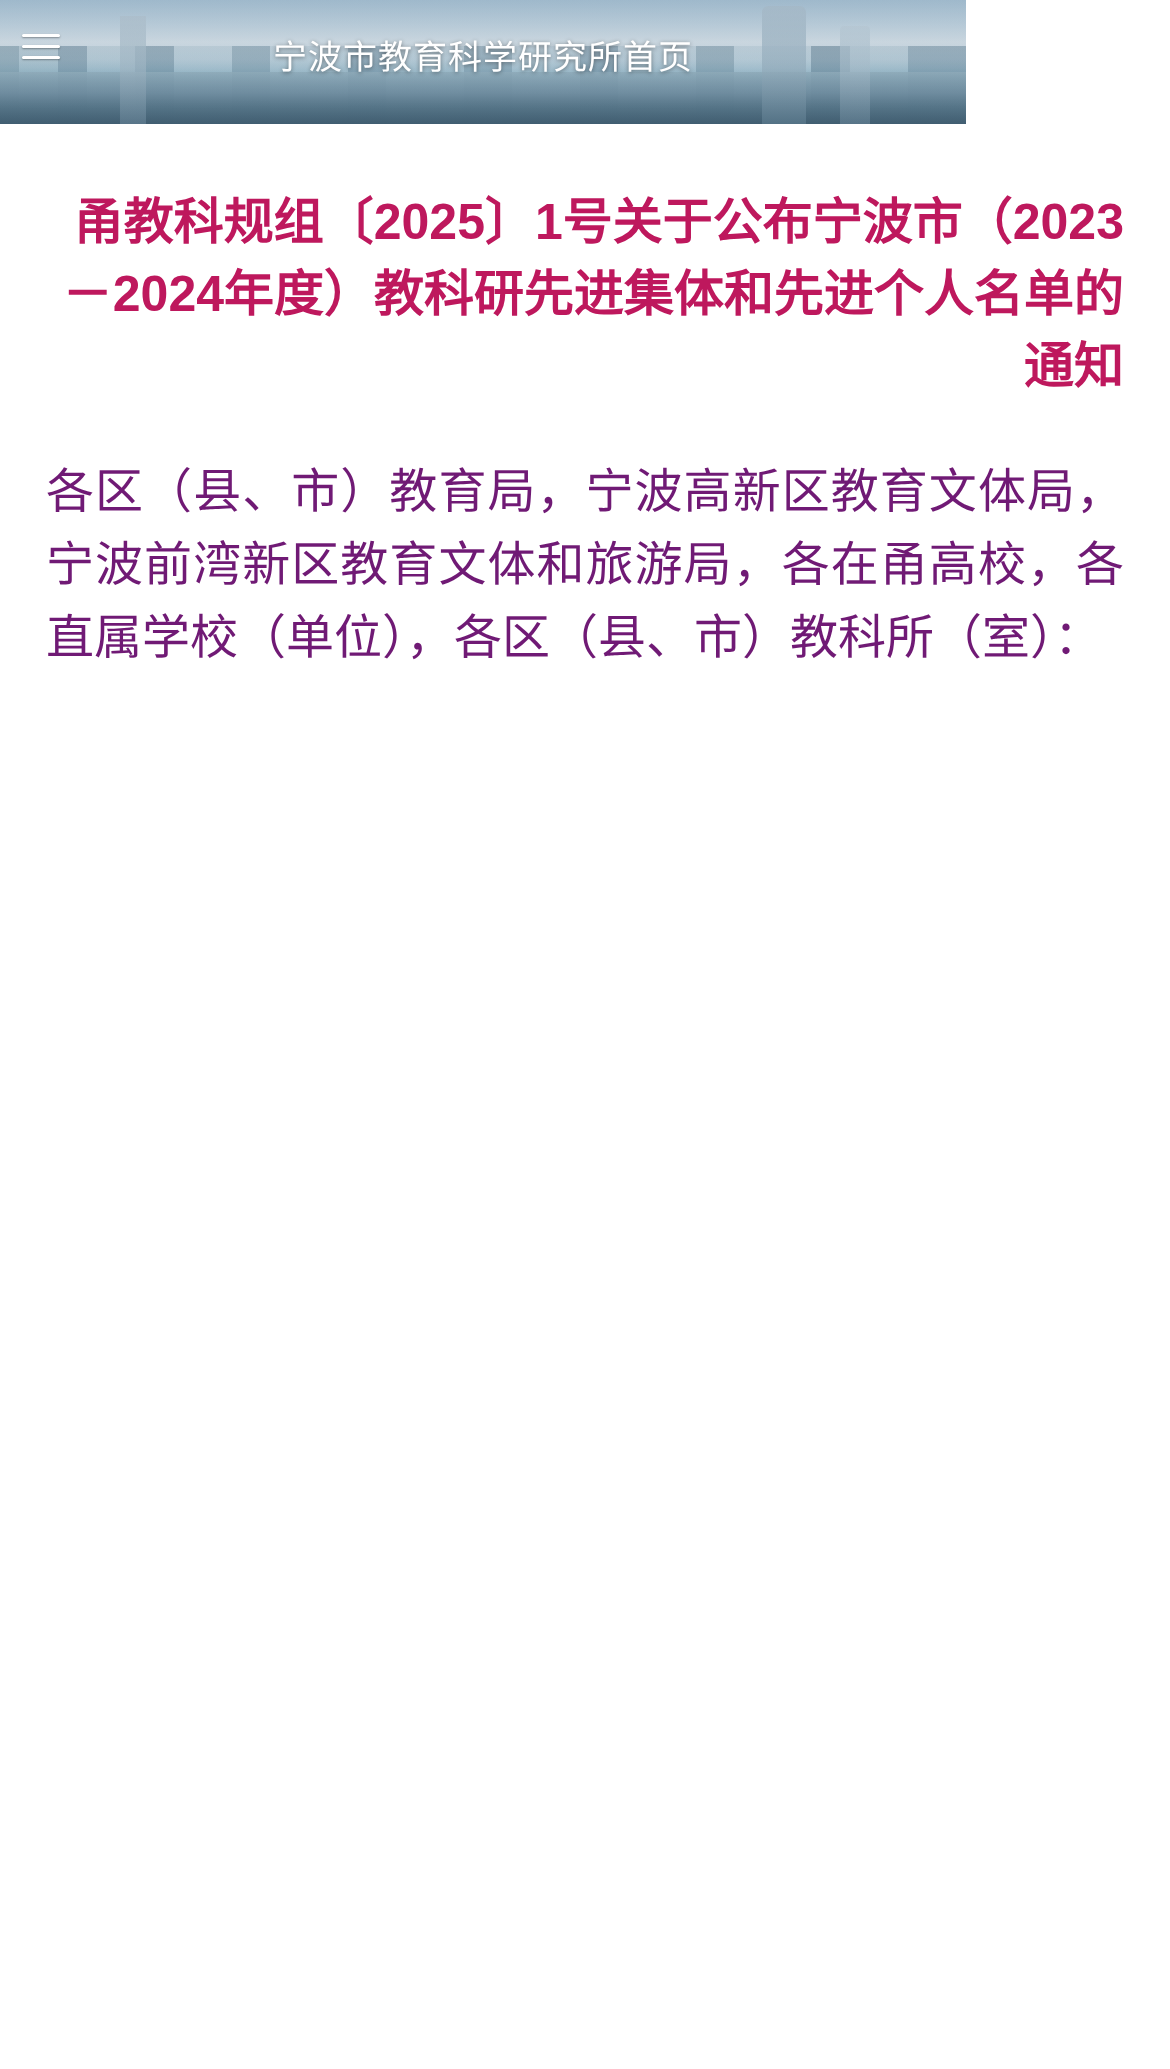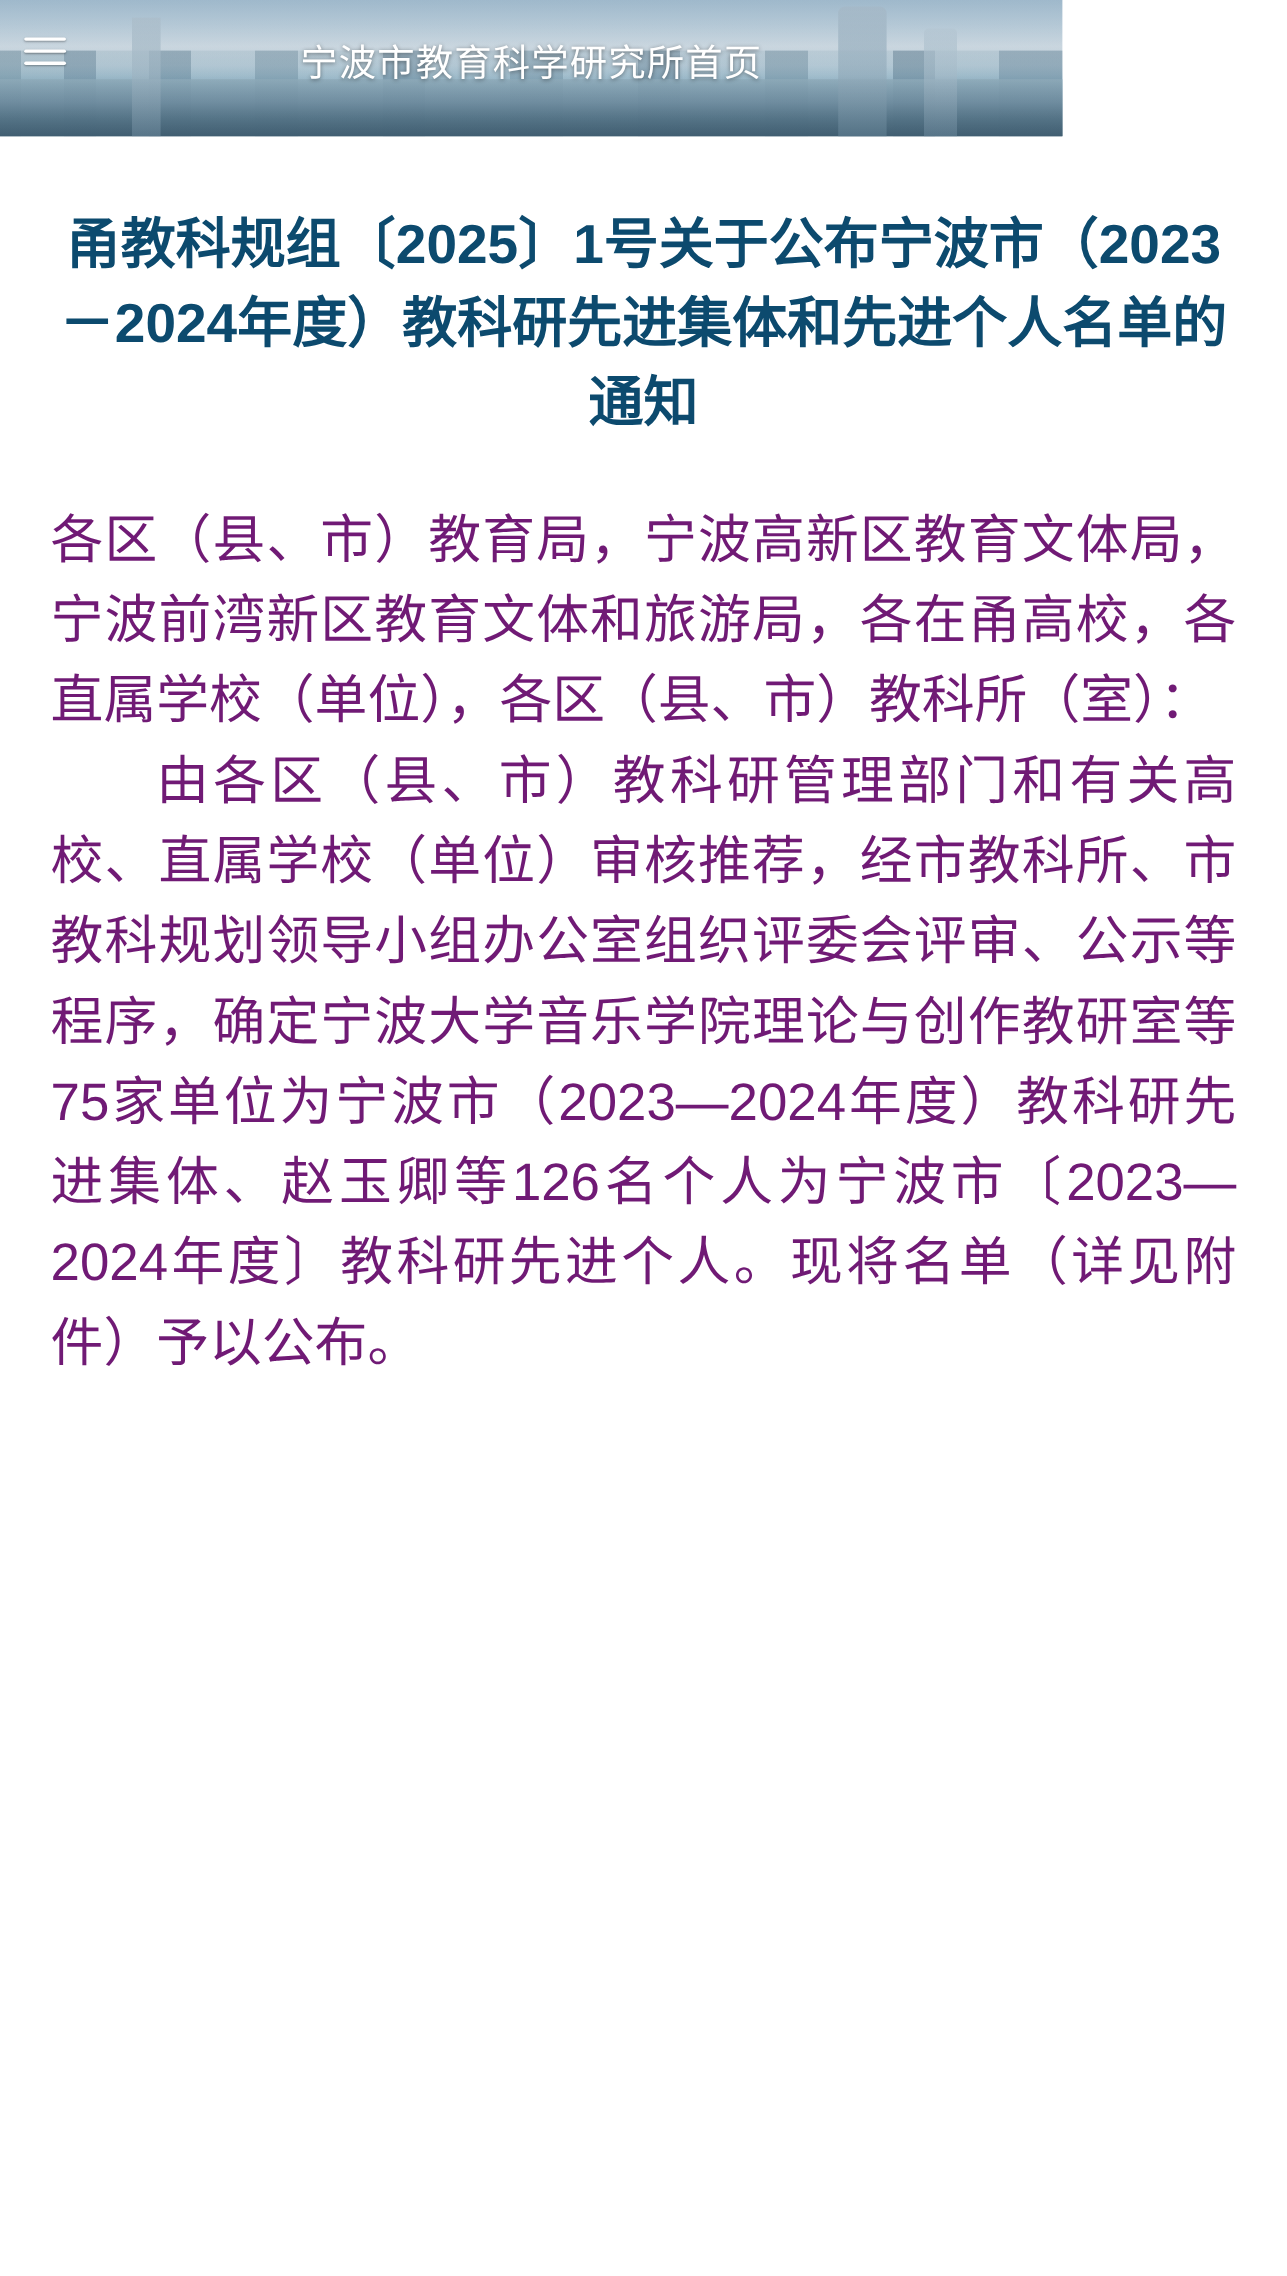--- a/index.html
+++ b/index.html
@@ -145,22 +145,22 @@
   }
 
   
   .article {
     padding: 62px 46px 0 46px;
   }
   .article-title {
     font-size: 50px;
     line-height: 1.44;
     font-weight: bold;
-    color: #0c4a6e;
-    text-align: center;
+    color: #be185d;
+    text-align: right;
     letter-spacing: 0px;
     margin: 0 0 54px 0;
   }
   .article-body p {
     font-size: 48px;
     line-height: 1.52;
     color: #701a75;
     margin: 0 0 0 0;
     text-align: justify;
     text-justify: inter-ideograph;
@@ -186,15 +186,14 @@
     <span></span>
   </div>
 
   <div class="header-title">宁波市教育科学研究所首页</div>
 </div>
 
 <div class="article">
   <h1 class="article-title">甬教科规组〔2025〕1号关于公布宁波市（2023－2024年度）教科研先进集体和先进个人名单的通知</h1>
   <div class="article-body">
     <p>各区（县、市）教育局，宁波高新区教育文体局，宁波前湾新区教育文体和旅游局，各在甬高校，各直属学校（单位），各区（县、市）教科所（室）：</p>
-    <p class="indent">由各区（县、市）教科研管理部门和有关高校、直属学校（单位）审核推荐，经市教科所、市教科规划领导小组办公室组织评委会评审、公示等程序，确定宁波大学音乐学院理论与创作教研室等75家单位为宁波市（2023—2024年度）教科研先进集体、赵玉卿等126名个人为宁波市〔2023—2024年度〕教科研先进个人。现将名单（详见附件）予以公布。</p>
   </div>
 </div>
 
 </body></html>

